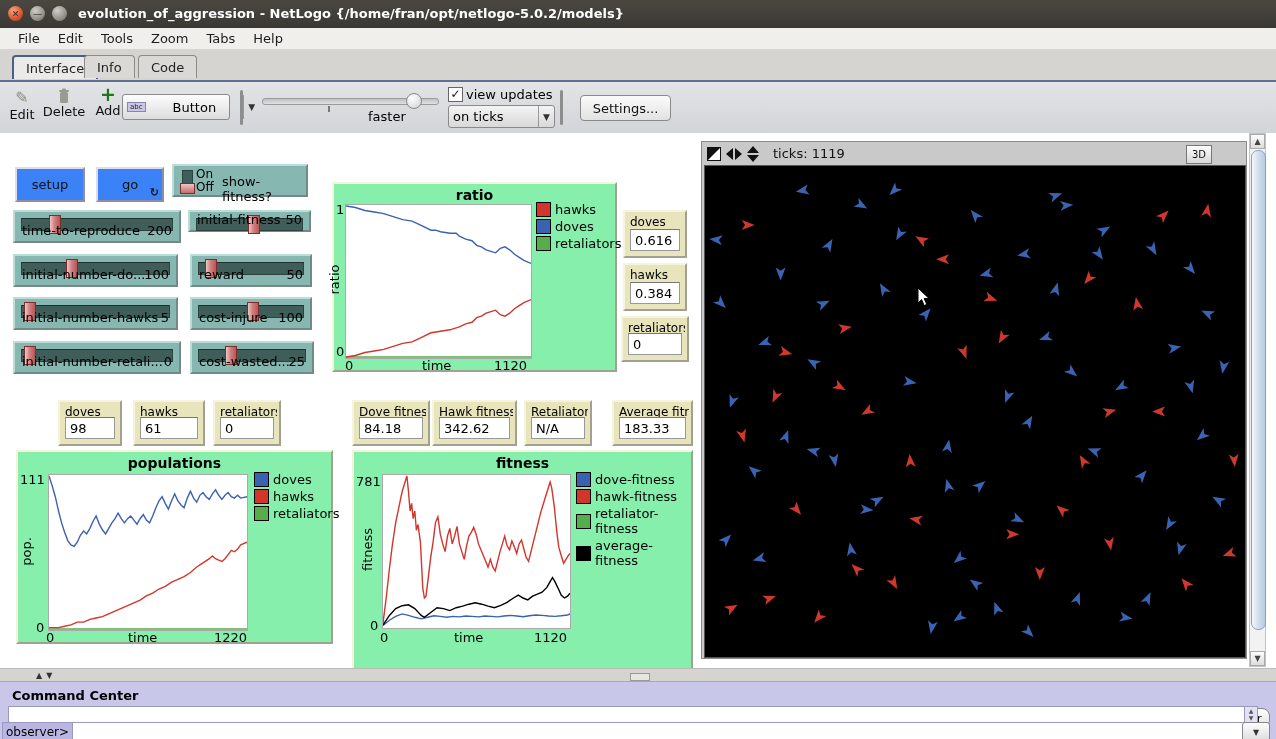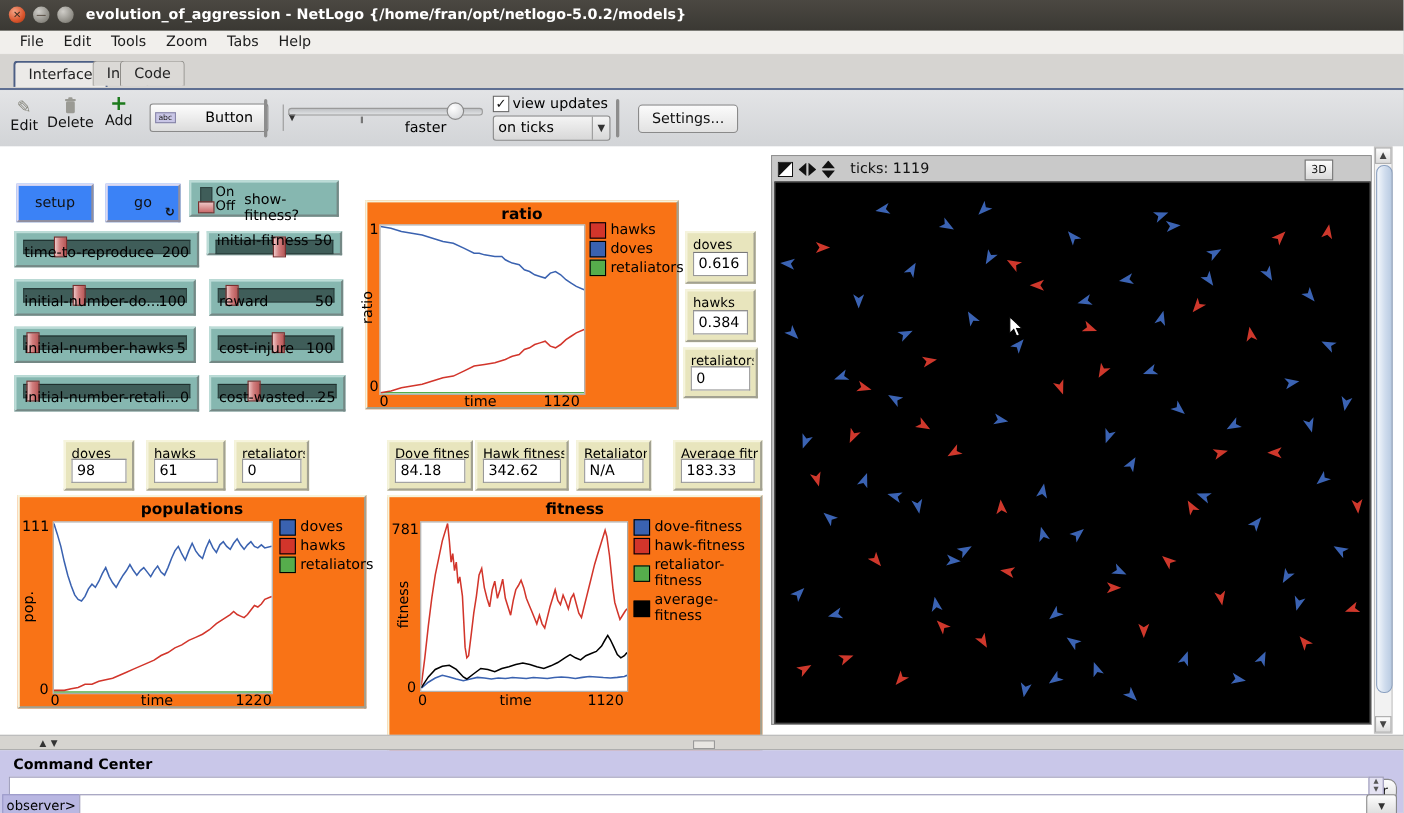--- a/index.html
+++ b/index.html
@@ -35,21 +35,21 @@
   
   .nlbutton{background:#3b82f6;border:2px outset #dddaf2;font-size:13px;color:#111;display:flex;align-items:center;justify-content:center;}
   .teal{background:#86b7b0;border:2px outset #bcdcd7;box-sizing:border-box;}
   .groove{position:absolute;left:6px;top:6px;right:6px;height:11px;background:#3f5d59;border:1px solid #2c4340;border-top-color:#1f302e;}
   .shandle{position:absolute;top:3px;width:10px;height:17px;background:linear-gradient(90deg,#edc6c6,#d27f7f 45%,#b65656);border:1px solid #7c2e2e;}
   .slabel{position:absolute;left:7px;bottom:3px;font-size:13px;color:#000;white-space:nowrap;}
   .svalue{position:absolute;right:7px;bottom:3px;font-size:13px;color:#000;}
   .monitor{background:#e8e5bd;border:2px outset #f6f4dd;box-sizing:border-box;}
   .mlabel{position:absolute;left:5px;top:3px;font-size:12px;color:#000;white-space:nowrap;overflow:hidden;right:2px;}
   .mvalue{position:absolute;left:5px;right:5px;bottom:5px;height:20px;background:#fff;border:1px solid #999;border-top-color:#777;font-size:13px;color:#000;display:flex;align-items:center;padding-left:4px;}
-  .plotbox{background:#f97316;border:2px outset #f6f4dd;box-sizing:border-box;}
+  .plotbox{background:#86efac;border:2px outset #f6f4dd;box-sizing:border-box;}
   .ptitle{position:absolute;top:3px;left:0;right:0;text-align:center;font-size:14px;font-weight:bold;color:#000;}
   .parea{position:absolute;background:#ffffff;border:1px solid #aaa;}
   .ptick{position:absolute;font-size:13px;color:#000;}
   .pylab{position:absolute;font-size:13px;color:#000;transform:rotate(-90deg);transform-origin:center;}
   .legend{position:absolute;display:flex;flex-direction:column;gap:2px;}
   .legrow{display:flex;align-items:center;gap:4px;font-size:13px;color:#000;}
   .legsw{width:13px;height:13px;border:1px solid #000;flex:0 0 13px;}
   
   .world{left:701px;top:141px;width:546px;height:518px;border:1px solid #8a8a8a;background:#c9c9c9;box-sizing:border-box;}
   .whead{position:absolute;left:0;top:0;right:0;height:23px;background:#c9c9c9;display:flex;align-items:center;}
@@ -91,41 +91,41 @@
     <span class="menuitem">Edit</span>
     <span class="menuitem">Tools</span>
     <span class="menuitem">Zoom</span>
     <span class="menuitem">Tabs</span>
     <span class="menuitem">Help</span>
   </div>
 
   <div class="abs tabstrip">
     <div class="abs tab active" style="left:12px;">Interface</div>
     <div class="abs tab" style="left:84px;">Info</div>
-    <div class="abs tab" style="left:109px;">Code</div>
+    <div class="abs tab" style="left:138px;">Code</div>
   </div>
 
   <div class="abs toolbar">
     <div class="abs toolcol" style="left:4px;top:6px;width:36px;">
       <span style="font-size:16px;color:#8a8a80;">✎</span>
       <span>Edit</span>
     </div>
     <div class="abs toolcol" style="left:42px;top:6px;width:44px;">
       <svg width="14" height="16" viewBox="0 0 14 16">
           <rect x="3" y="4" width="8" height="11" rx="1.5" fill="#9a9a94"></rect>
           <rect x="2" y="2" width="10" height="2" rx="1" fill="#9a9a94"></rect>
           <rect x="5" y="0.5" width="4" height="2" rx="1" fill="#9a9a94"></rect>
         </svg>
       <span>Delete</span>
     </div>
     <div class="abs toolcol" style="left:90px;top:3px;width:36px;">
       <span style="font-size:19px;font-weight:bold;color:#1c7a1c;line-height:18px;">+</span>
       <span>Add</span>
     </div>
-    <div class="abs wbtn-select" style="left:136px;top:94px;height:24px;width:98px;top:12px;gap:27px;">
+    <div class="abs wbtn-select" style="left:122px;top:94px;height:24px;width:98px;top:12px;gap:27px;">
       <span class="abcchip">abc</span>
       <span>Button</span>
       <span class="ddarrow">▼</span>
     </div>
     <div class="abs sep" style="left:240px;top:8px;height:35px;"></div>
 
     <div class="abs speedtrack" style="left:262px;top:16px;width:175px;"></div>
     <div class="abs speedhandle" style="left:406px;top:11px;"></div>
     <div class="abs" style="left:328px;top:24px;width:2px;height:6px;background:#777;"></div>
     <div class="abs" style="left:368px;top:27px;font-size:13px;">faster</div>

